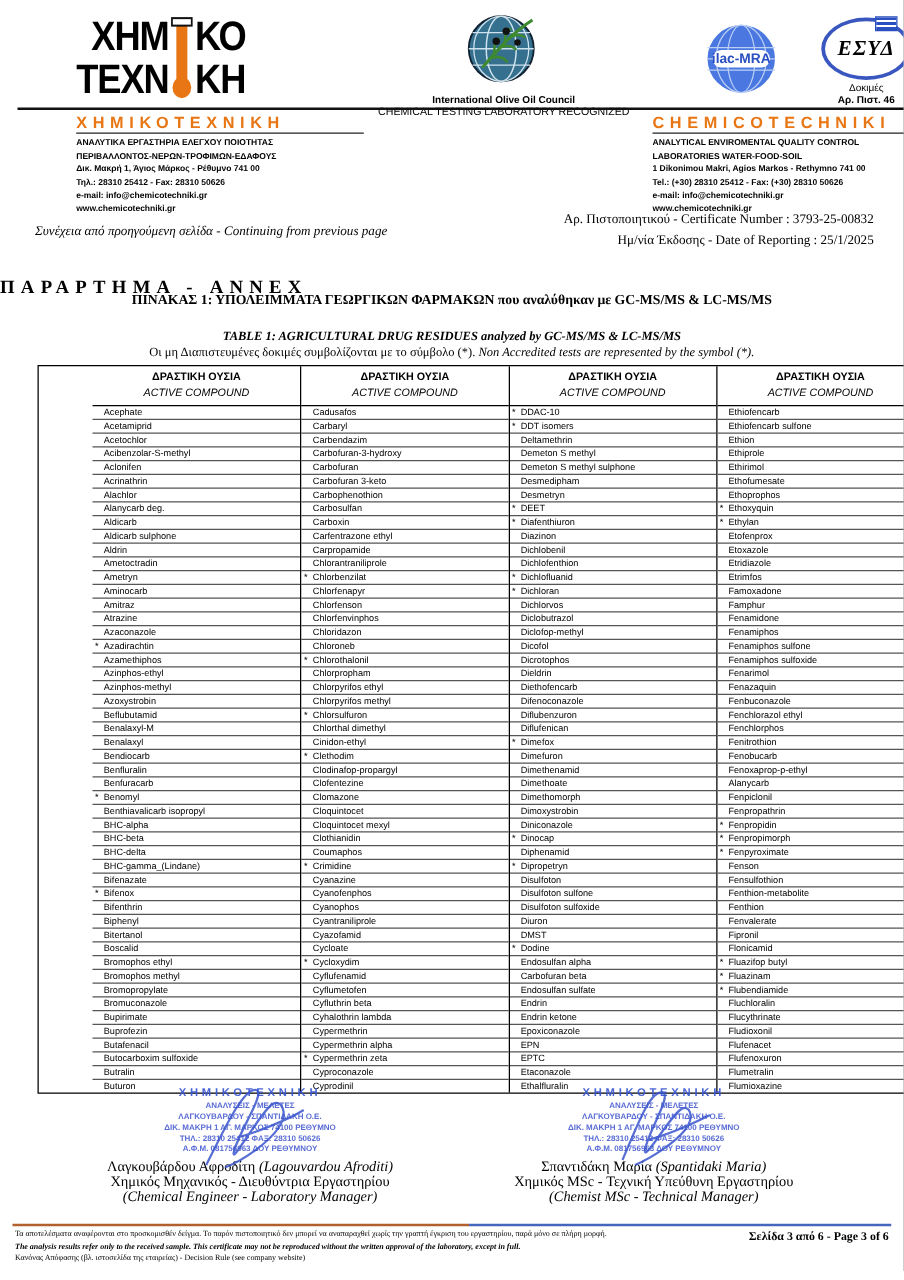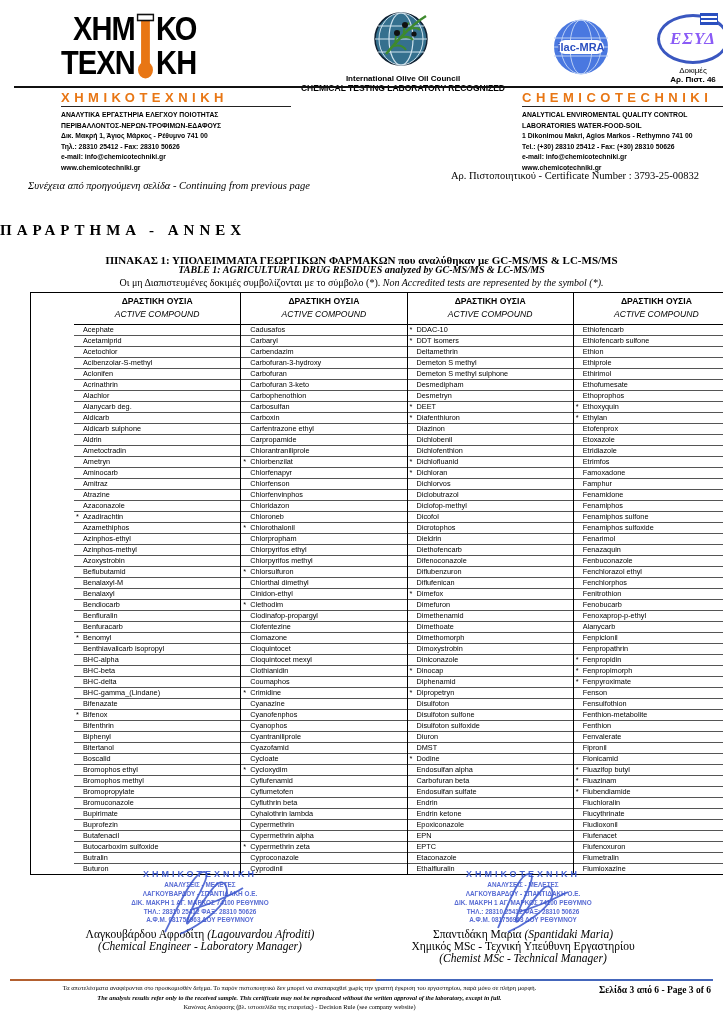--- a/index.html
+++ b/index.html
@@ -13,48 +13,48 @@
   .biglogo{position:absolute;left:28px;top:12px;display:grid;
            grid-template-columns:auto 24px auto;grid-template-rows:34px 34px;
            font-weight:bold;font-size:33px;line-height:34px;letter-spacing:-1px;
            transform:scaleX(.88);transform-origin:left top;}
   .biglogo .l{text-align:right;}
   .biglogo .tube{grid-column:2;grid-row:1/3;position:relative;}
   .tube svg{position:absolute;left:0;top:1px;}
   
   .ioc{position:absolute;left:255px;top:10px;width:230px;text-align:center;}
   .ioc .t1{font-size:8px;font-weight:bold;margin-top:2px;}
-  .ioc .t2{font-size:8.5px;font-weight:bold;}
+  .ioc .t2{font-size:8.5px;font-weight:normal;}
   
   .accr{position:absolute;right:24px;top:14px;width:180px;}
-  .ilac{position:absolute;left:0;top:4px;}
+  .ilac{position:absolute;left:12px;top:4px;}
   .esyd{position:absolute;right:0;top:0;width:78px;text-align:center;}
   .esyd .ell{width:66px;height:44px;border:3px solid #3a57c0;border-radius:50%;margin:0 auto;
              position:relative;display:flex;align-items:center;justify-content:center;}
   .esyd .ell .txt{font-family:"Liberation Serif",serif;font-style:italic;font-weight:bold;
-                  color:#8b5cf6;font-size:17px;letter-spacing:1px;}
+                  color:#000000;font-size:17px;letter-spacing:1px;}
   .esyd .flag{position:absolute;right:8px;top:-4px;width:16px;height:10px;
               background:repeating-linear-gradient(#2a4fc0 0 2px,#fff 2px 4px);border:.5px solid #2a4fc0;}
   .esyd .sub{font-size:8px;margin-top:2px;}
   .esyd .sub2{font-size:8px;font-weight:bold;}
   
   .brand-row{position:absolute;top:90px;width:723px;}
   .brand-left{position:absolute;left:28px;width:230px;}
   .brand-right{position:absolute;right:24px;width:210px;}
   .brandname{color:#e87614;font-weight:bold;font-size:13px;letter-spacing:4.5px;white-space:nowrap;
              border-bottom:1px solid #222;padding-bottom:1px;margin-bottom:3px;}
   .addr div{font-size:6.8px;font-weight:bold;line-height:1.55;white-space:nowrap;}
   
   .meta{position:absolute;left:28px;right:24px;top:168px;font-family:"Liberation Serif",serif;font-size:10.5px;}
   .continuing{position:absolute;left:0;top:12px;font-style:italic;}
   .certs{position:absolute;right:0;top:0;text-align:right;line-height:1.6;}
   
   .annex-title{position:absolute;top:222px;width:723px;text-align:left;
                font-family:"Liberation Serif",serif;font-weight:bold;font-size:15px;letter-spacing:5px;}
-  .tbl-title-gr{position:absolute;top:254px;width:723px;text-align:center;
+  .tbl-title-gr{position:absolute;top:234px;width:723px;text-align:center;
                 font-family:"Liberation Serif",serif;font-weight:bold;font-size:11px;}
   .tbl-title-en{position:absolute;top:264px;width:723px;text-align:center;
                 font-family:"Liberation Serif",serif;font-weight:bold;font-style:italic;font-size:10px;}
   .tbl-note{position:absolute;top:277px;width:723px;text-align:center;
             font-family:"Liberation Serif",serif;font-size:10px;}
   .tbl-note .it{font-style:italic;}
   
   .restable{position:absolute;left:30px;top:292px;width:665px;display:grid;
             grid-template-columns:1fr 1fr 1fr 1fr;border:1.4px solid #000;padding-left:43px;}
   .rescol{border-left:1px solid #000;}
@@ -73,21 +73,21 @@
   .stamp div{white-space:nowrap;}
   .stamp .s1{font-size:9px;letter-spacing:3px;color:#3a57d0;}
   .signature{position:absolute;left:50%;top:-6px;transform:translateX(-50%);pointer-events:none;}
   .signame{font-family:"Liberation Serif",serif;font-size:11.5px;margin-top:3px;white-space:nowrap;}
   .signame .en{font-style:italic;}
   .sigrole{font-family:"Liberation Serif",serif;font-size:11.5px;white-space:nowrap;}
   .sigrole-en{font-family:"Liberation Serif",serif;font-style:italic;font-size:11.5px;white-space:nowrap;}
   
   .footrule{position:absolute;left:10px;right:10px;top:979px;height:2px;
             background:linear-gradient(to right,#b3602f 0 52%,#4466bb 52% 100%);}
-  .foot{position:absolute;left:12px;right:12px;top:983px;display:flex;justify-content:space-between;text-align:center;}
+  .foot{position:absolute;left:12px;right:12px;top:983px;display:flex;justify-content:space-between;}
   .disc{font-family:"Liberation Serif",serif;font-size:6.4px;line-height:1.5;width:575px;}
   .disc .en{font-weight:bold;font-style:italic;}
   .pageno{font-family:"Liberation Serif",serif;font-weight:bold;font-size:9.5px;white-space:nowrap;padding-top:2px;}
 </style>
 </head>
 <body>
 
 <div class="page">
 
   <div class="hdr">
@@ -174,20 +174,21 @@
             <div>www.chemicotechniki.gr</div>
           </div>
       </div>
     </div>
   </div>
 
   <div class="meta">
     <div class="continuing">Συνέχεια από προηγούμενη σελίδα  - Continuing from previous page</div>
     <div class="certs">
       <div>Αρ. Πιστοποιητικού  -  Certificate Number :   3793-25-00832</div>
+      <div>Ημ/νία Έκδοσης  -  Date of Reporting :   25/1/2025</div>
     </div>
   </div>
 
   <div class="annex-title">ΠΑΡΑΡΤΗΜΑ - ANNEX</div>
   <div class="tbl-title-gr">ΠΙΝΑΚΑΣ 1: ΥΠΟΛΕΙΜΜΑΤΑ ΓΕΩΡΓΙΚΩΝ ΦΑΡΜΑΚΩΝ που αναλύθηκαν με GC-MS/MS &amp; LC-MS/MS</div>
   <div class="tbl-title-en">TABLE 1: AGRICULTURAL DRUG RESIDUES analyzed by GC-MS/MS &amp; LC-MS/MS</div>
   <div class="tbl-note">
     <span>Οι μη Διαπιστευμένες δοκιμές συμβολίζονται με το σύμβολο (*). </span><span class="it">Non Accredited tests are represented by the symbol (*).</span>
   </div>
 
@@ -427,20 +428,21 @@
           <div>ΔΙΚ. ΜΑΚΡΗ 1 ΑΓ. ΜΑΡΚΟΣ 74100 ΡΕΘΥΜΝΟ</div>
           <div>ΤΗΛ.: 28310 25412  ΦΑΞ: 28310 50626</div>
           <div>Α.Φ.Μ. 081756963  ΔΟΥ ΡΕΘΥΜΝΟΥ</div>
         </div>
       <svg class="signature" width="130" height="78" viewBox="0 0 130 78">
         <path d="M30 70 C45 40 60 8 70 10 C78 12 55 45 52 60 C50 70 72 30 82 22 C90 16 96 28 88 40 C80 52 60 66 45 72 M55 48 C70 44 95 34 108 26" fill="none" stroke="#3a55cc" stroke-width="1.8" opacity=".85"></path>
       </svg>
       <div class="signame">
         <span>Λαγκουβάρδου Αφροδίτη </span><span class="en">(Lagouvardou Afroditi)</span>
       </div>
+      <div class="sigrole">Χημικός Μηχανικός - Διευθύντρια Εργαστηρίου</div>
       <div class="sigrole-en">(Chemical Engineer - Laboratory Manager)</div>
     </div>
 
     <div class="sigblock">
       <div class="stamp">
           <div class="s1">ΧΗΜΙΚΟΤΕΧΝΙΚΗ</div>
           <div>ΑΝΑΛΥΣΕΙΣ - ΜΕΛΕΤΕΣ</div>
           <div>ΛΑΓΚΟΥΒΑΡΔΟΥ - ΣΠΑΝΤΙΔΑΚΗ Ο.Ε.</div>
           <div>ΔΙΚ. ΜΑΚΡΗ 1 ΑΓ. ΜΑΡΚΟΣ 74100 ΡΕΘΥΜΝΟ</div>
           <div>ΤΗΛ.: 28310 25412  ΦΑΞ: 28310 50626</div>

